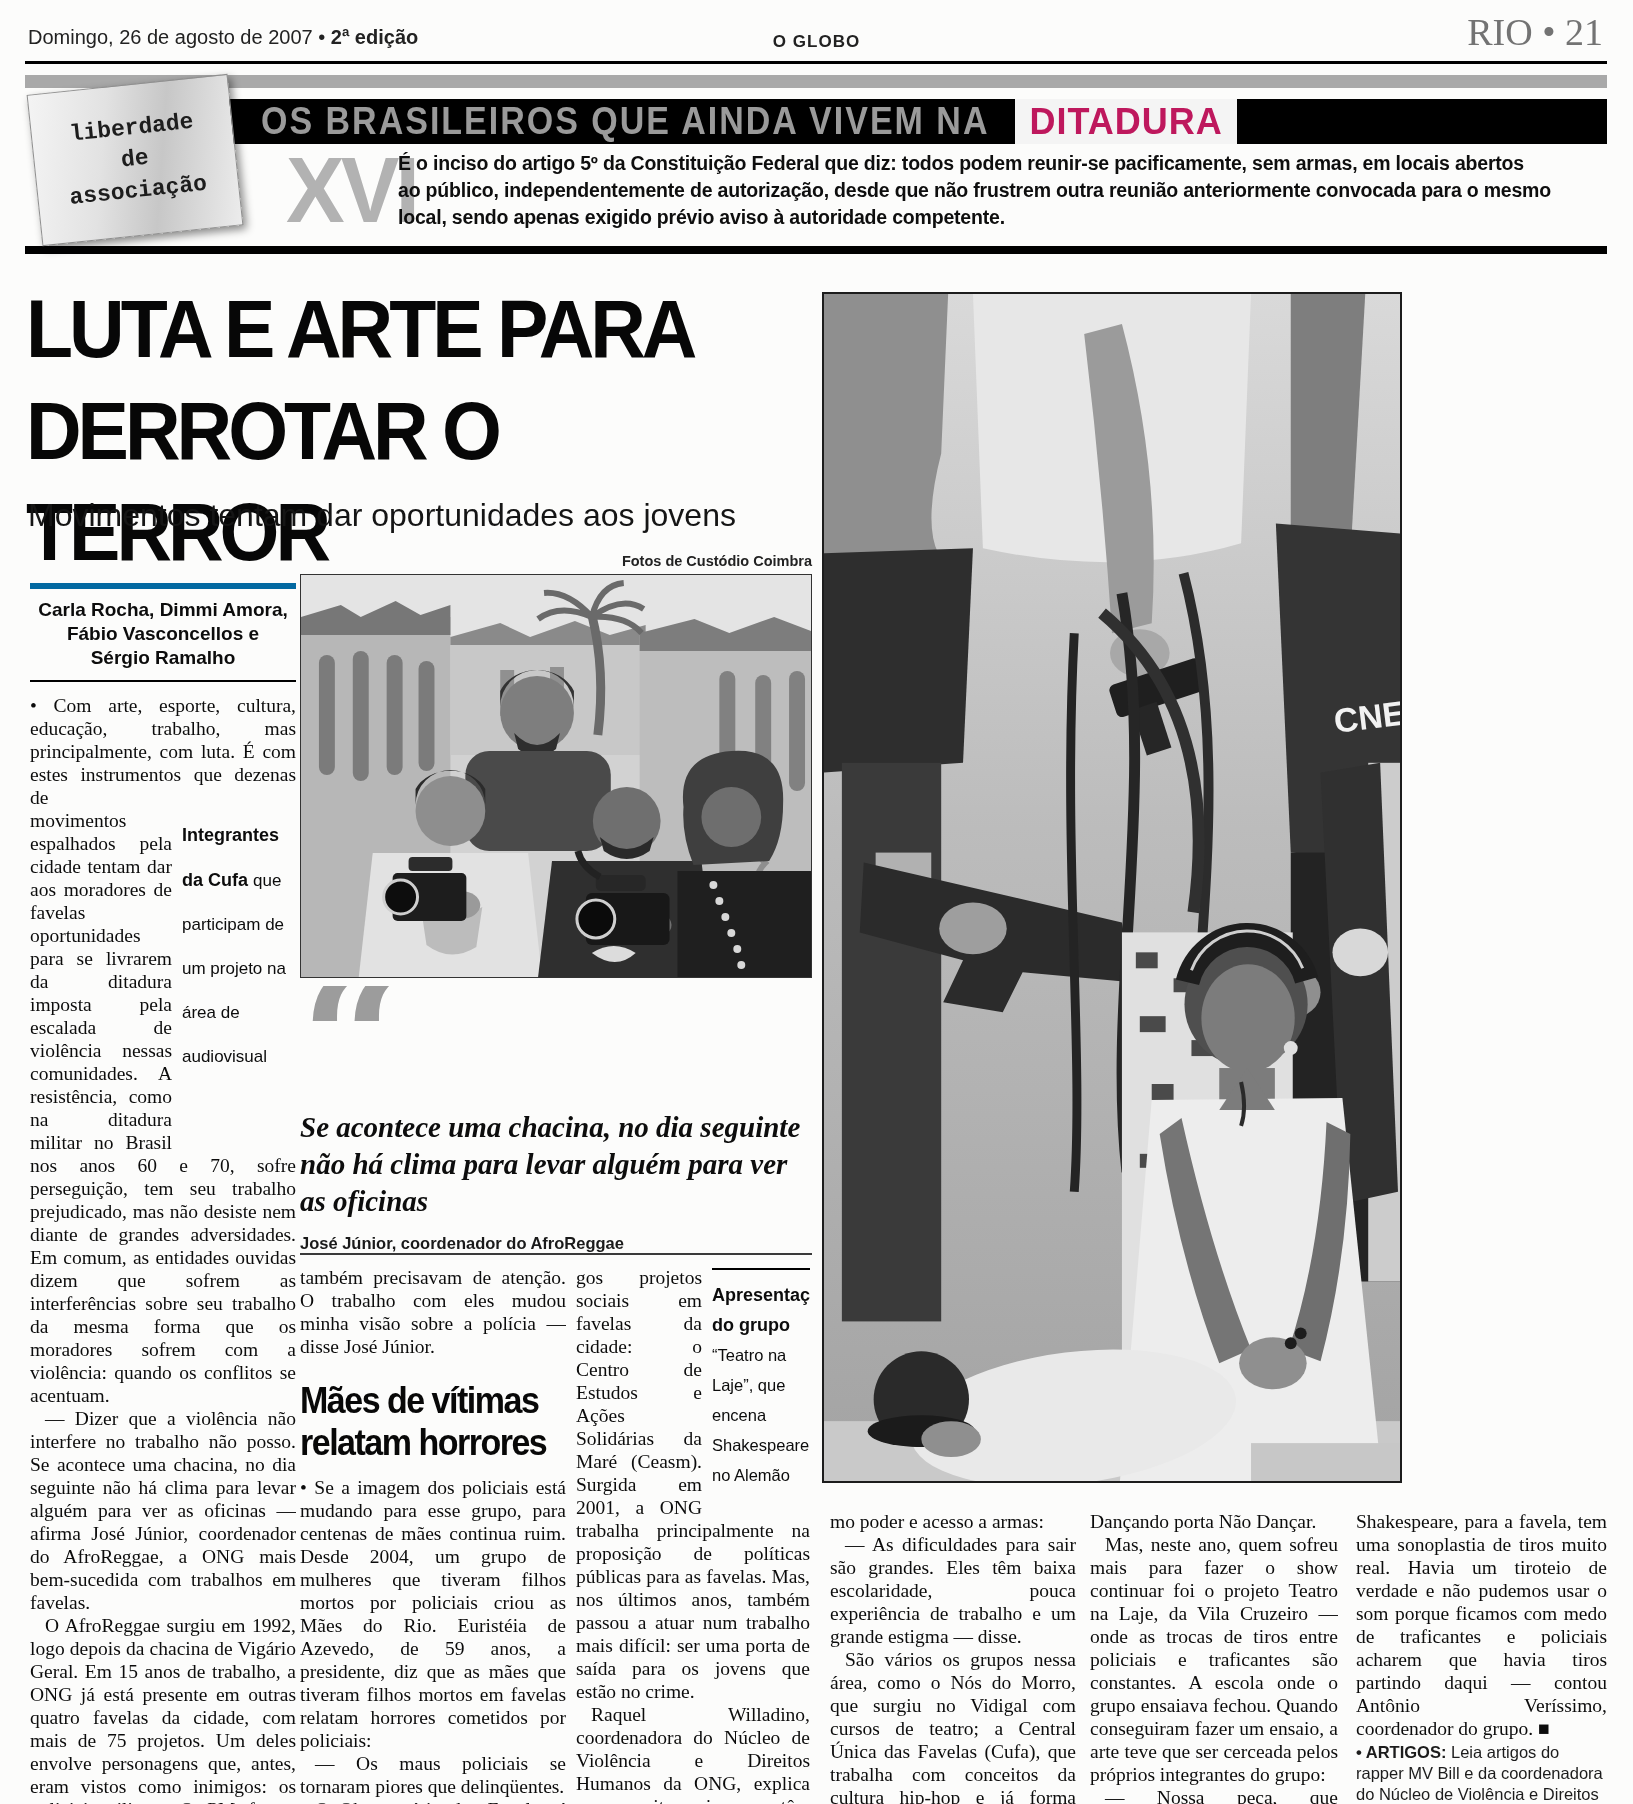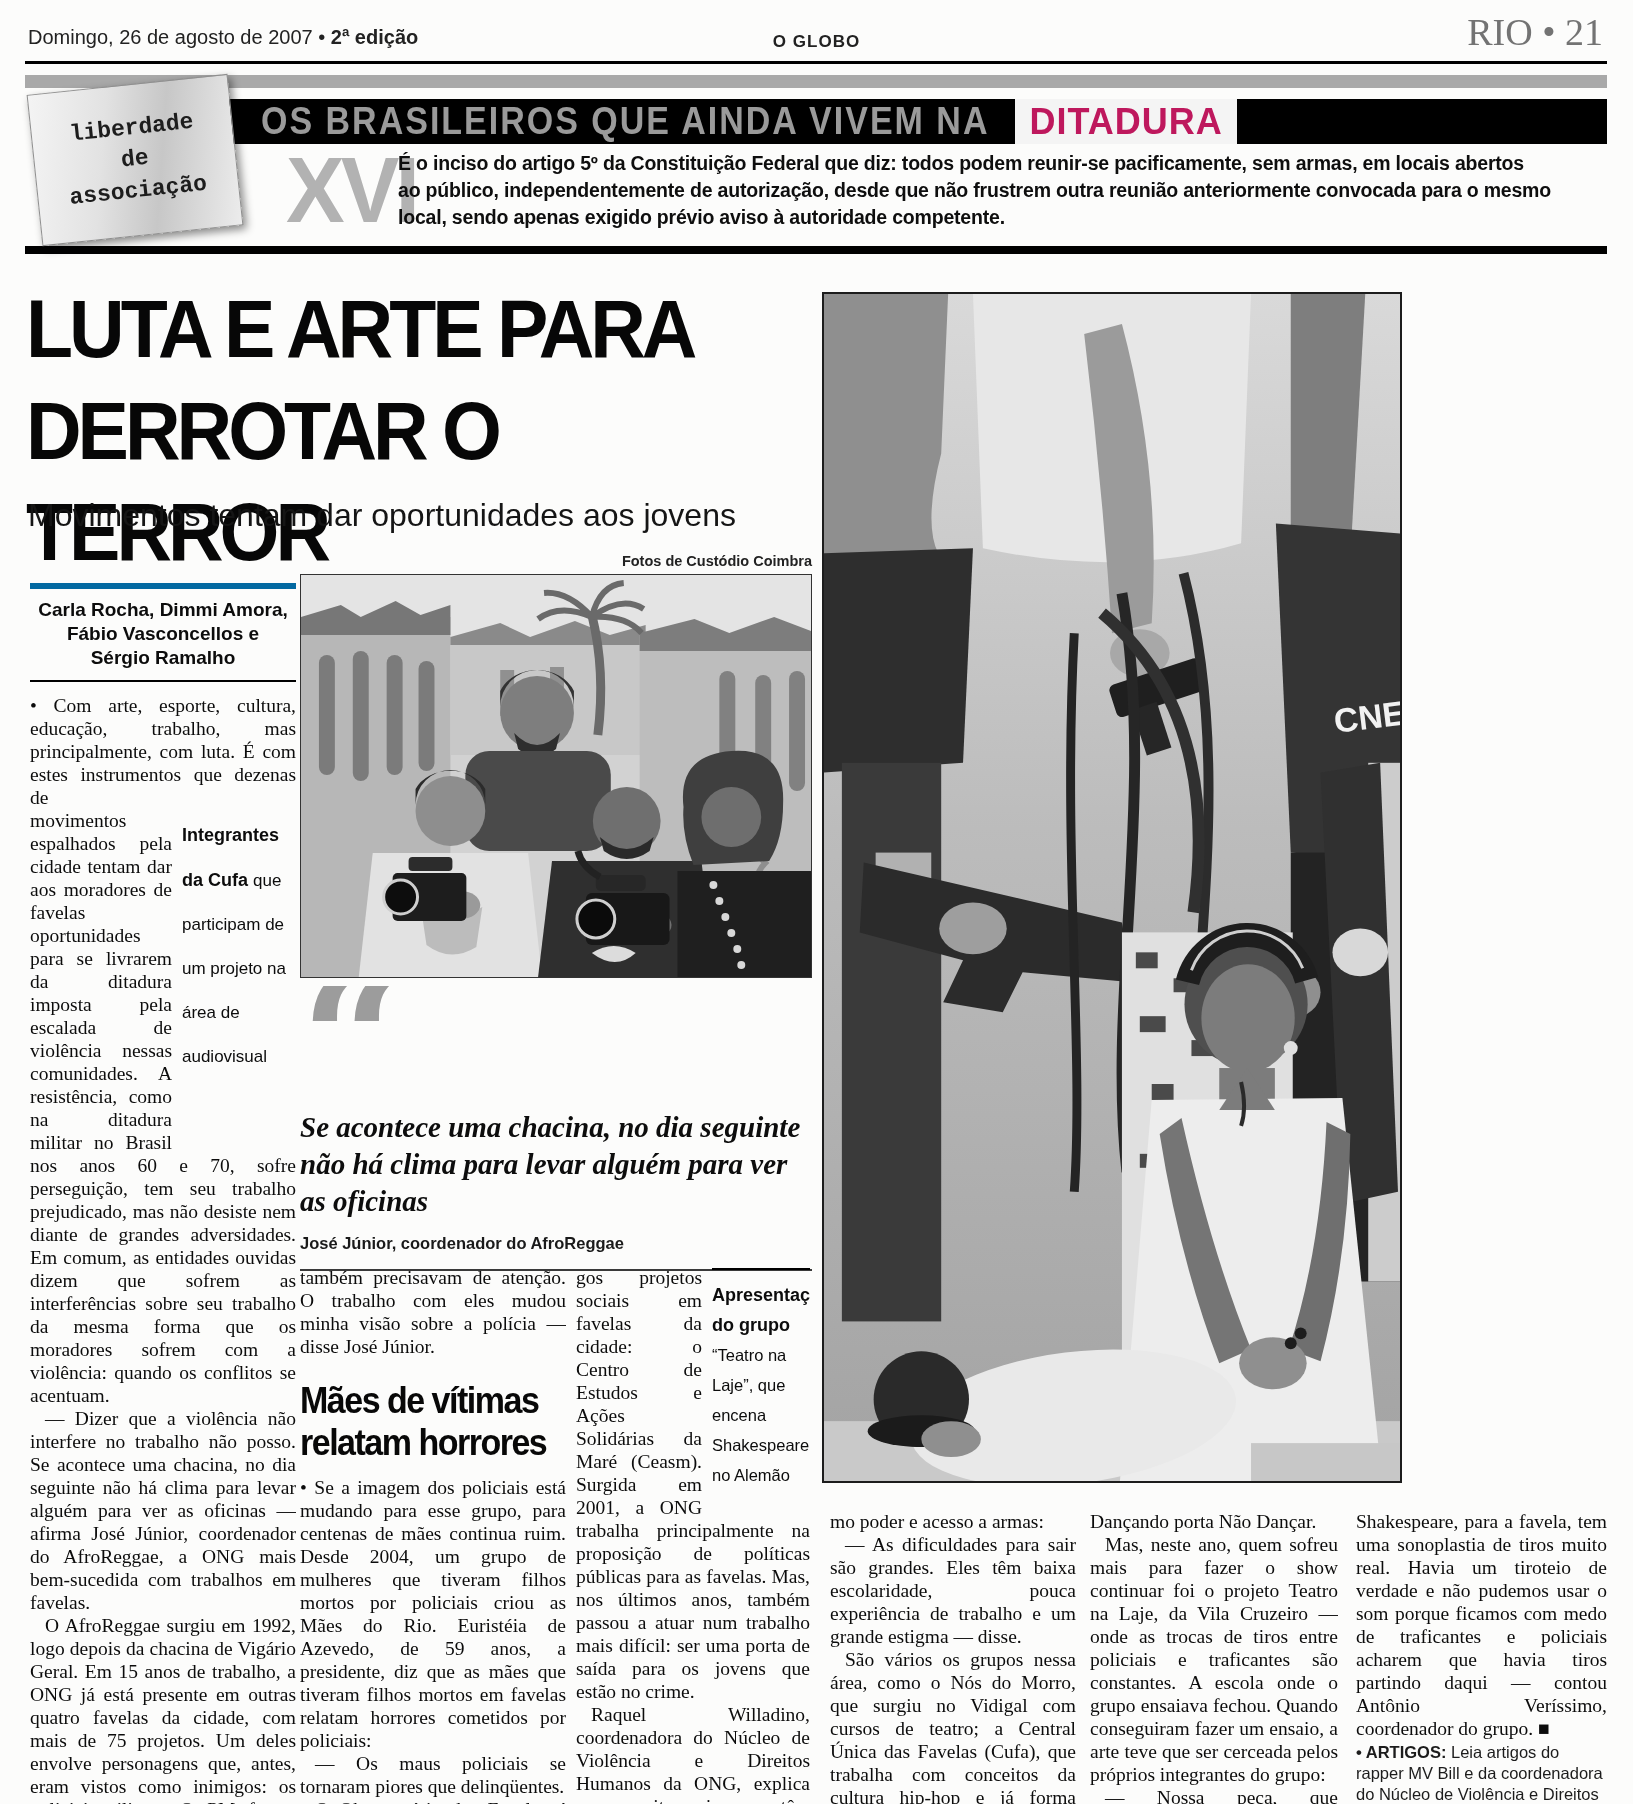--- a/index.html
+++ b/index.html
@@ -60,21 +60,21 @@
   }
   .cap-float { float:right; font-family:"Liberation Sans",sans-serif; text-align:left; text-indent:0; }
   .cap1 { width:114px; height:322px; margin:4px 0 4px 10px; font-size:17px; line-height:44px; }
   .cap2 { width:98px;  height:242px; margin:2px 0 6px 10px; font-size:16.5px; line-height:30px; border-top:2px solid #000; padding-top:10px; }
   .cap-bold { font-weight:bold; font-size:18px; }
   .subhead2 { font-family:"Liberation Sans",sans-serif; font-weight:bold; font-size:34px; line-height:38px; letter-spacing:-1.5px; color:#080808; margin:22px 0 20px; text-align:left; transform:scaleY(1.08); transform-origin:left top; }
   
   .pullquote { position:absolute; left:300px; top:986px; width:512px; }
   .qmark { font-family:"DejaVu Serif",serif; font-weight:bold; font-size:185px; line-height:110px; height:105px; color:#9c9c9c; overflow:hidden; }
   .qtext { font-family:"Liberation Serif",serif; font-style:italic; font-weight:bold; font-size:29px; line-height:37px; color:#0d0d0d; white-space:pre-line; margin-top:18px; }
-  .qattr { font-family:"Liberation Sans",sans-serif; font-weight:bold; font-size:16.5px; color:#1a1a1a; margin-top:14px; padding-bottom:16px; border-bottom:2px solid #3a3a3a; }
+  .qattr { font-family:"Liberation Sans",sans-serif; font-weight:bold; font-size:16.5px; color:#1a1a1a; margin-top:14px; border-bottom:2px solid #3a3a3a; }
   
   .endnote { font-family:"Liberation Sans",sans-serif; font-size:16.5px; line-height:21px; text-align:left; color:#1c1c1c; margin-top:2px; }
   .endnote b { font-weight:bold; }
 </style>
 </head>
 <body>
 
 <div class="page">
 
   <div class="dateline"><span>Domingo, 26 de agosto de 2007 • </span><b>2ª edição</b></div>

